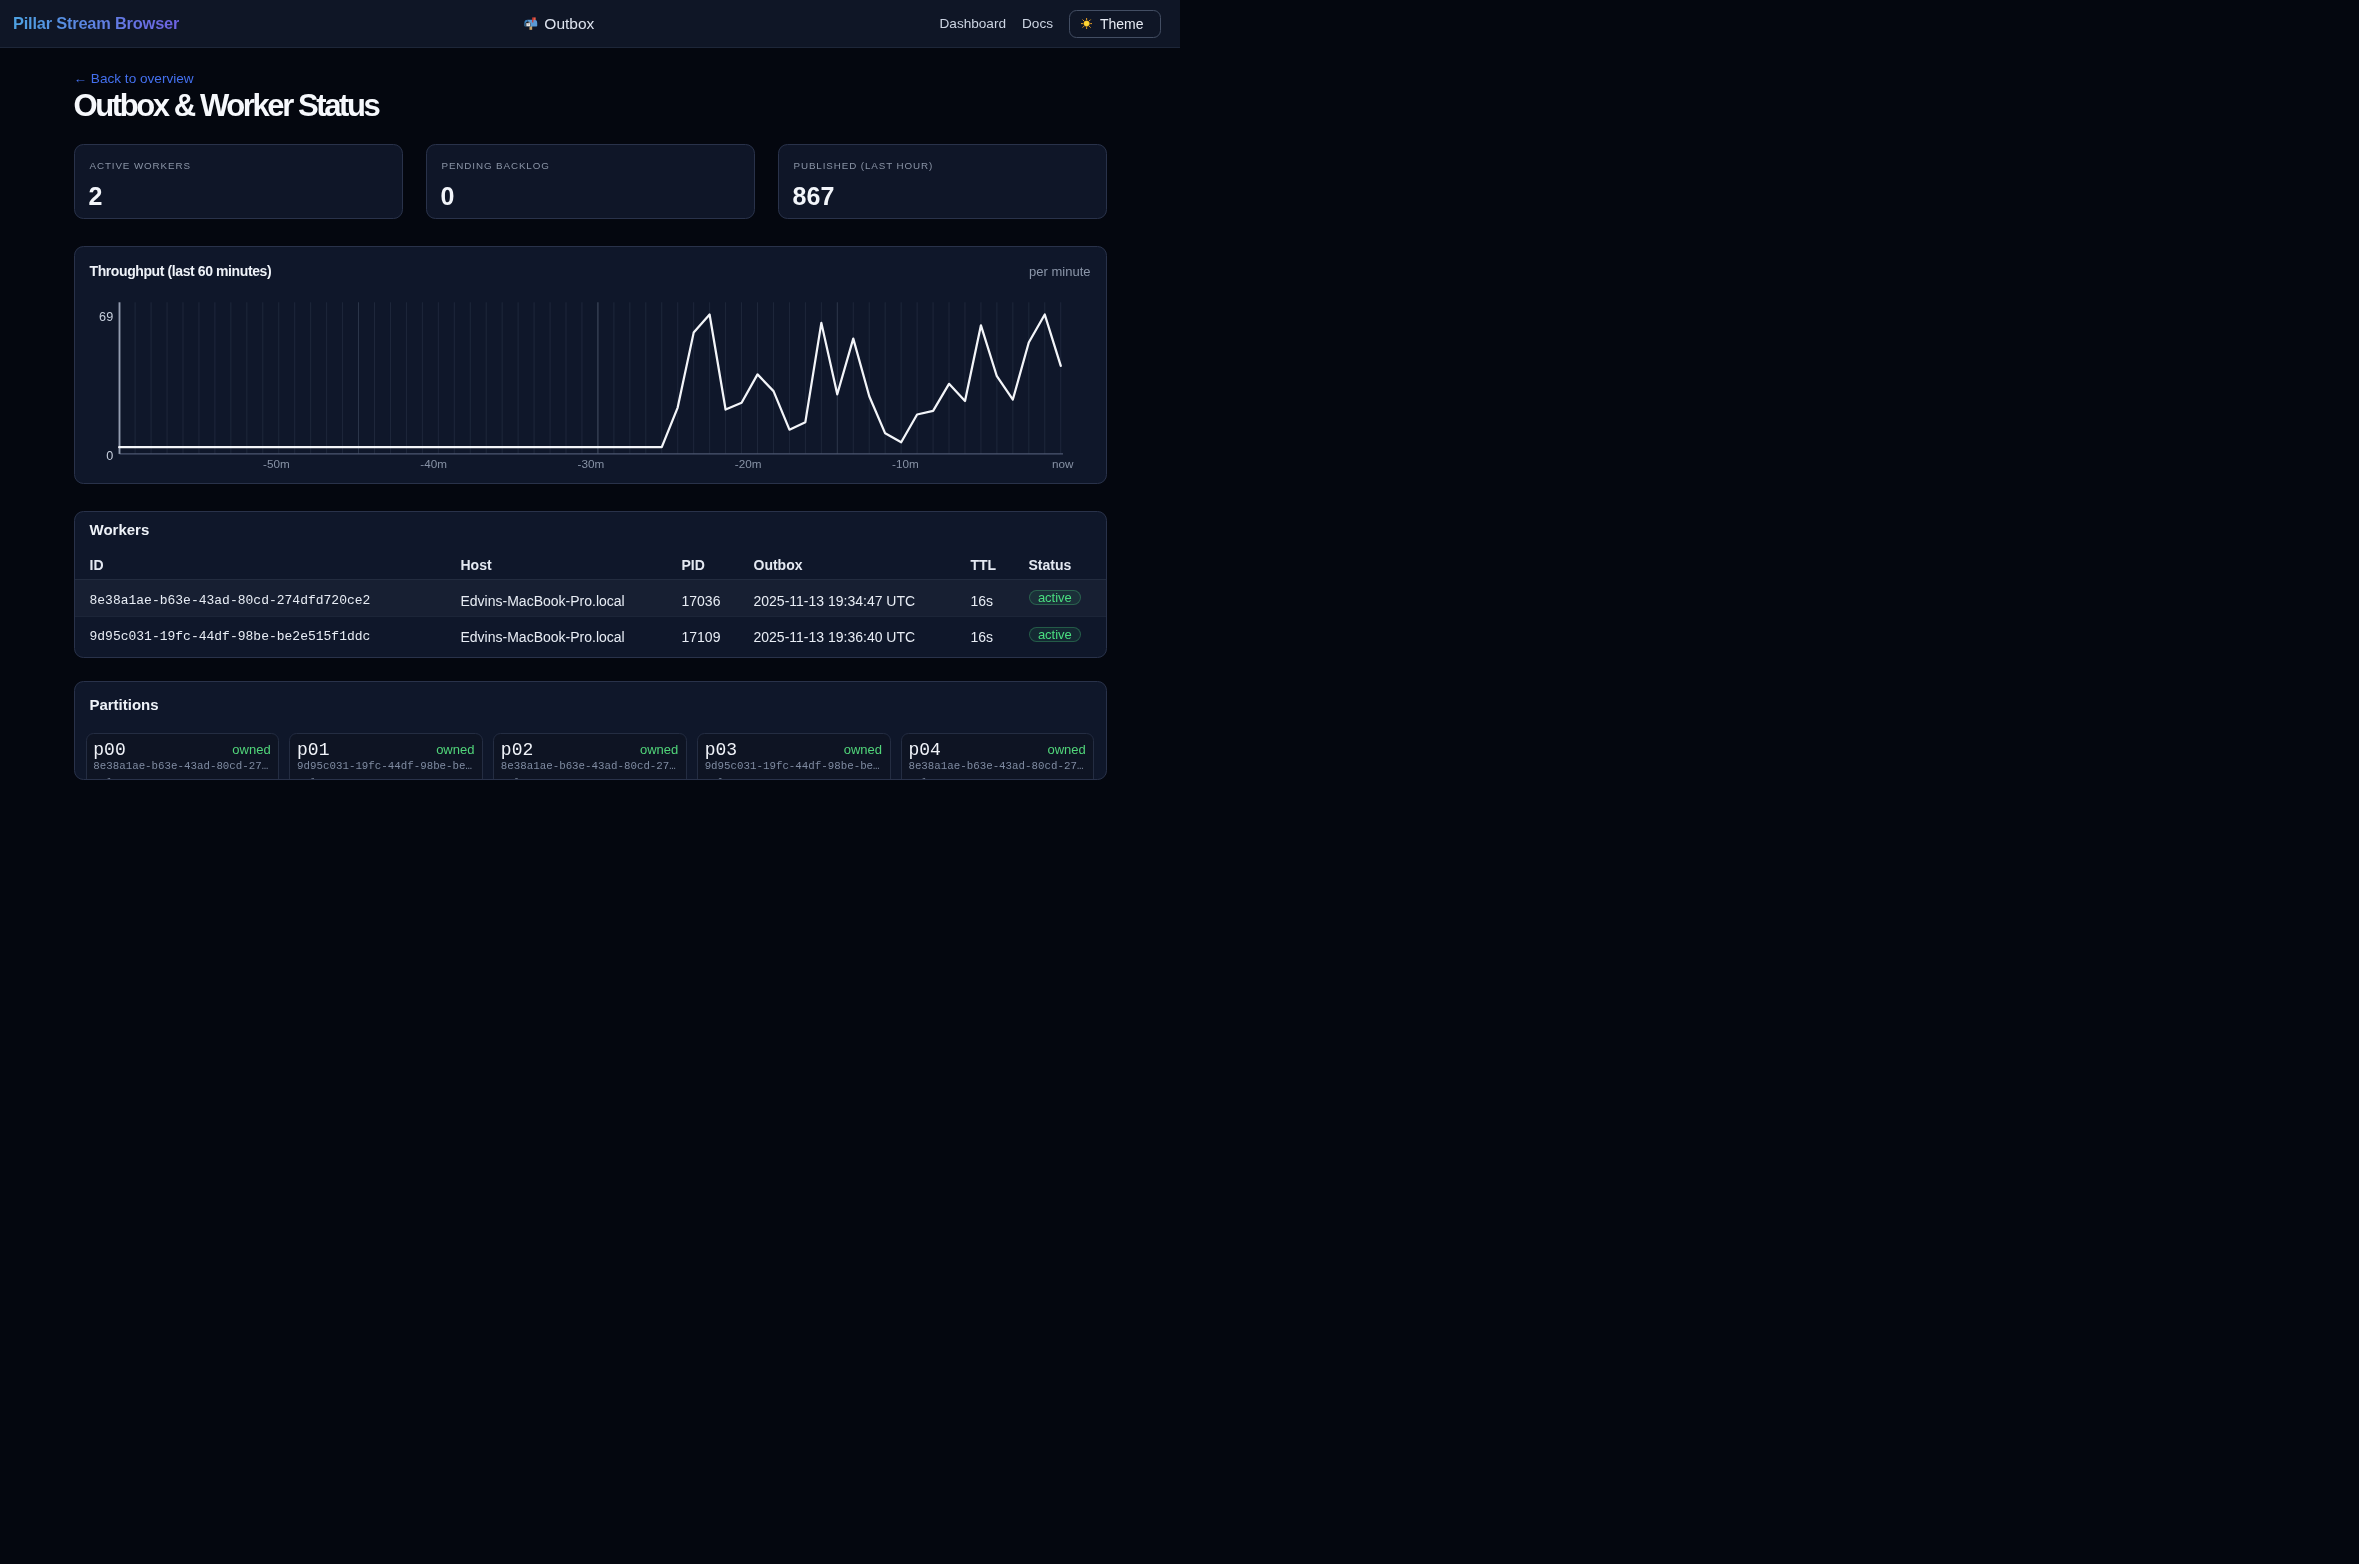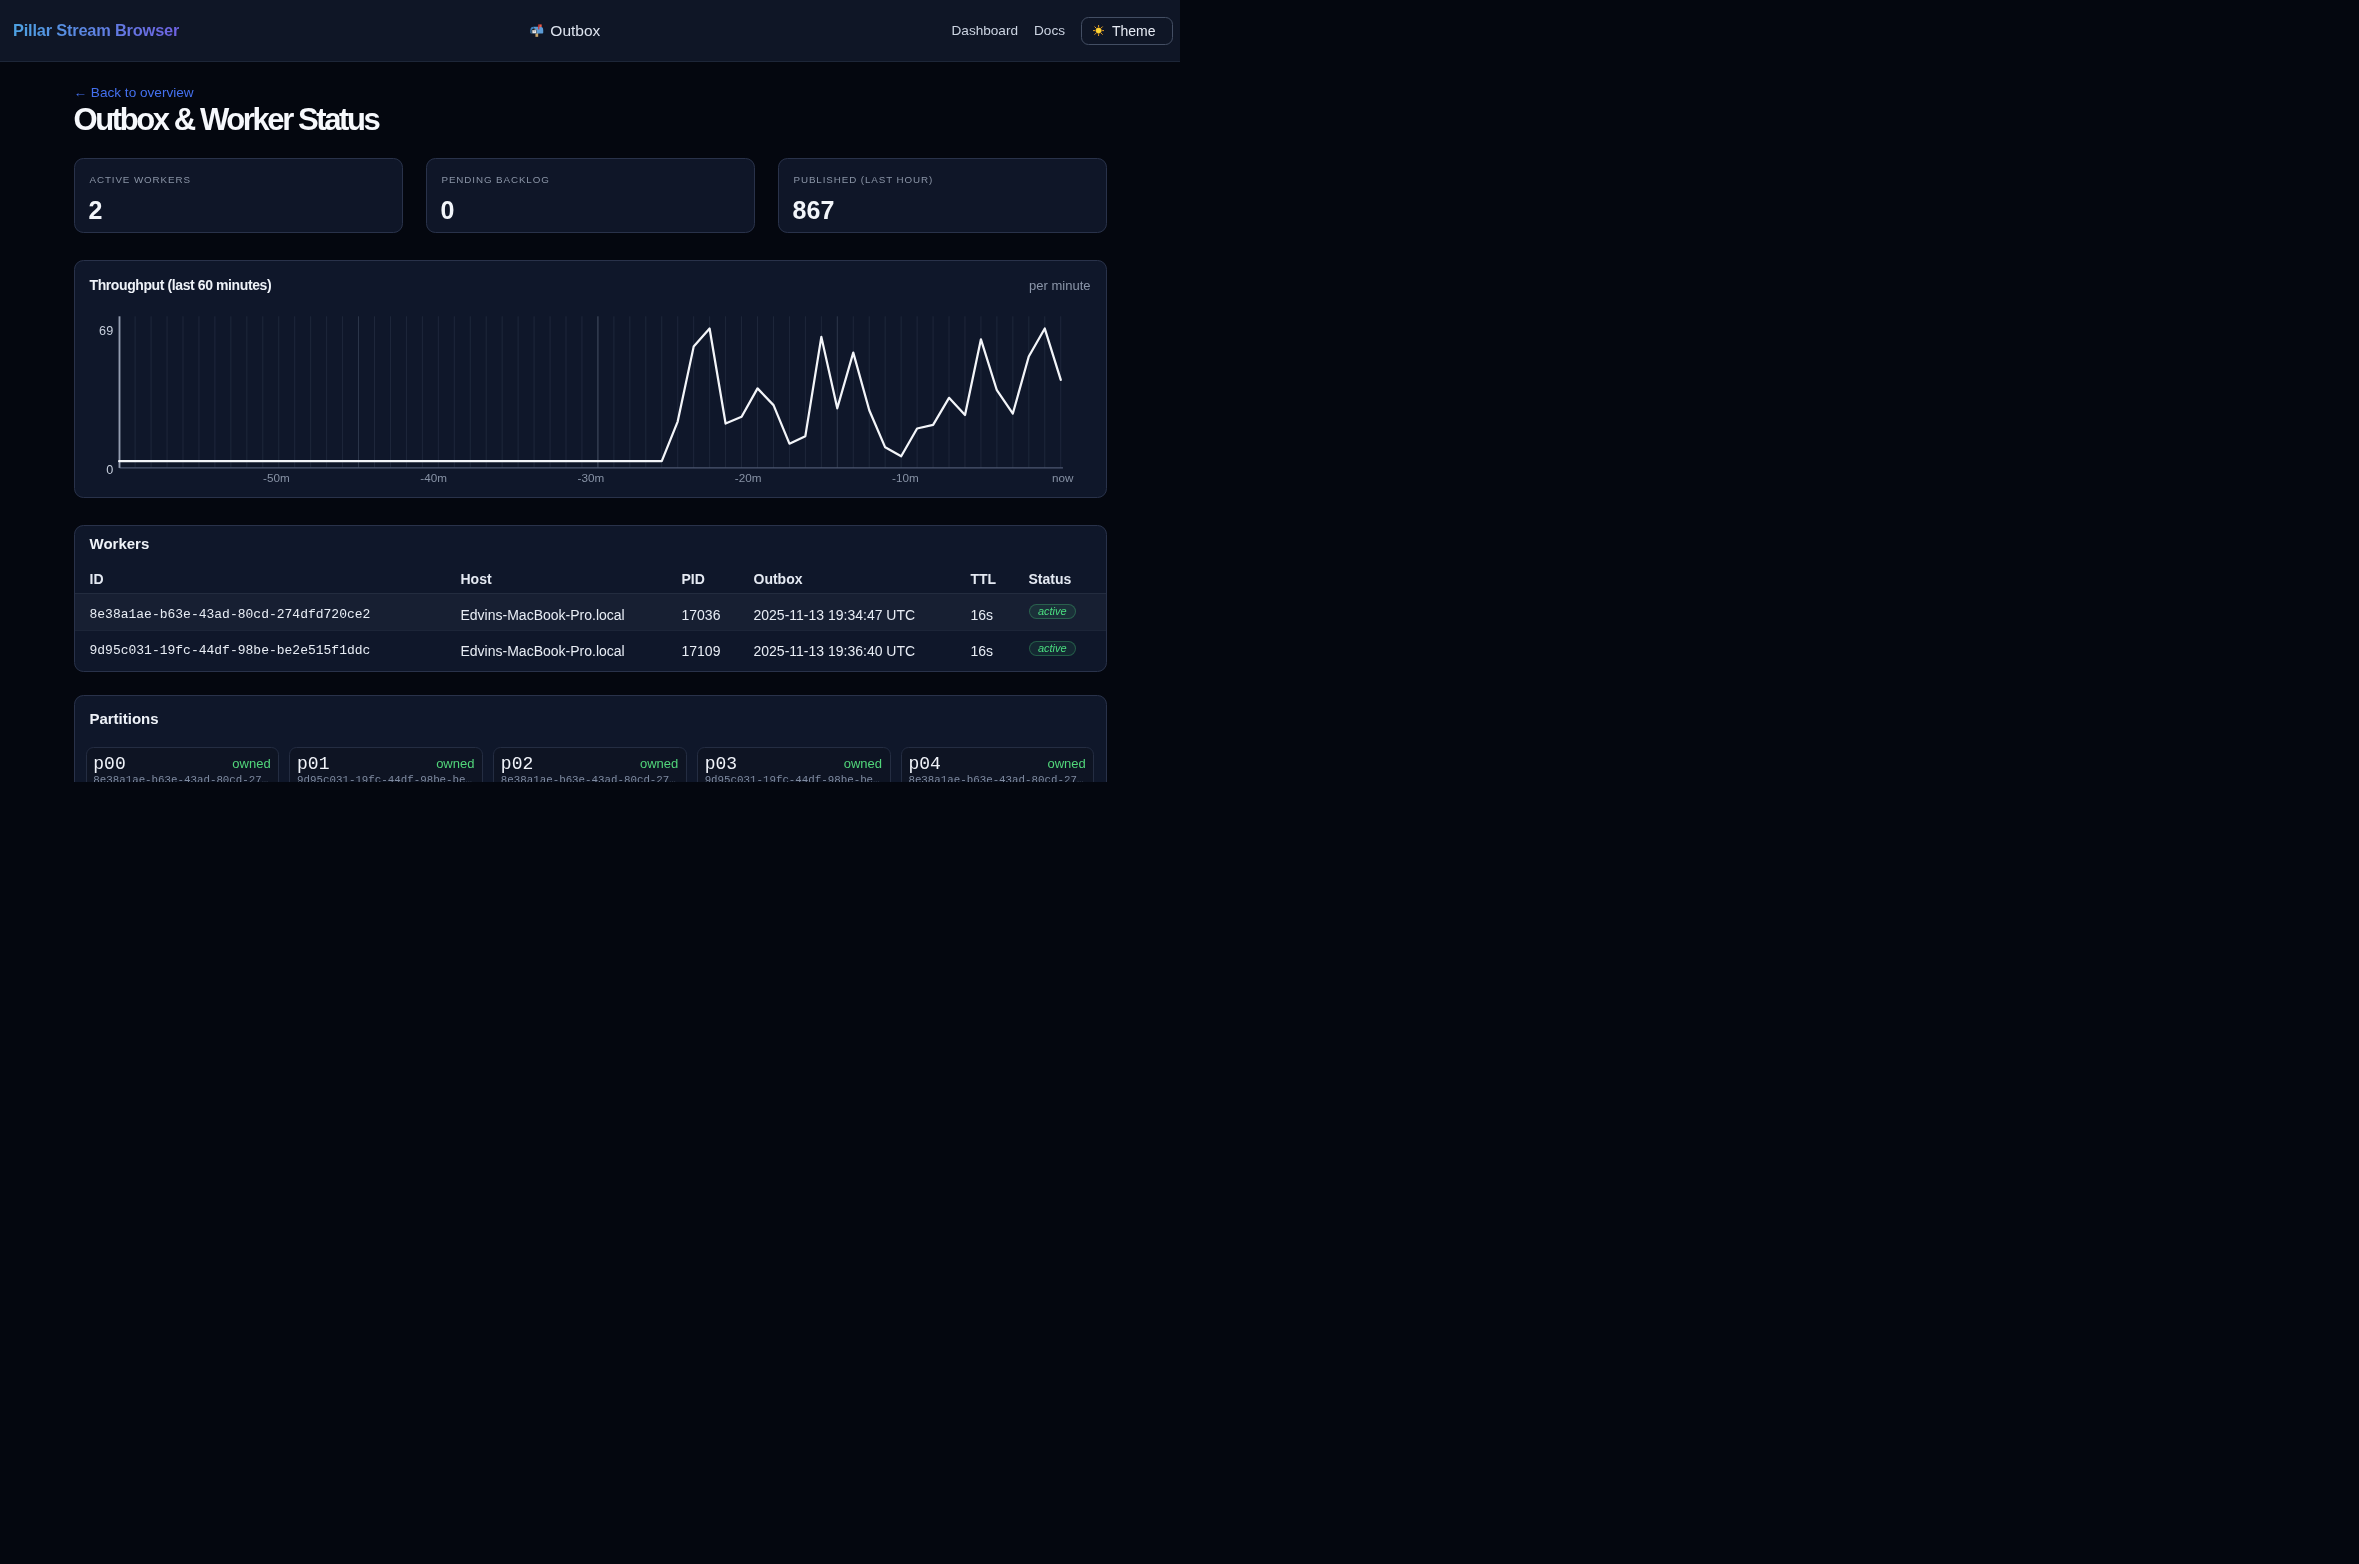--- a/index.html
+++ b/index.html
@@ -3,22 +3,22 @@
 <meta charset="utf-8">
 <style>
 * { margin:0; padding:0; box-sizing:border-box; }
 html,body { background:#04070f; }
 body {
   font-family:"Liberation Sans", sans-serif;
   color:#e8edf5;
   width:1180px; height:782px; overflow:hidden;
 }
 header {
-  height:62px; background:#0f1626; border-bottom:0.9px solid #1d2638;
-  display:flex; align-items:center; padding:0 7px 0 13px;
+  height:48px; background:#0f1626; border-bottom:0.9px solid #1d2638;
+  display:flex; align-items:center; padding:0 19px 0 13px;
 }
 .logo {
   font-size:16.4px; font-weight:bold; letter-spacing:-0.2px; white-space:nowrap;
   background:linear-gradient(90deg,#4da2e2,#6f62e2);
   -webkit-background-clip:text; background-clip:text; color:transparent;
   flex:0 0 auto;
 }
 .hcenter { flex:1 1 auto; display:flex; align-items:center; justify-content:center; gap:6px; font-size:15.5px; color:#dde3ee; }
 .hnav { flex:0 0 auto; display:flex; align-items:center; gap:16px; }
 .hnav a { color:#ccd4e2; font-size:13.6px; text-decoration:none; }
@@ -49,23 +49,23 @@
 .workers { height:147px; padding:9px 0 0; }
 .wtitle { font-size:15px; font-weight:bold; color:#eef2f8; padding:0 15px; }
 table { border-collapse:collapse; width:100%; margin-top:18px; table-layout:fixed; }
 th { text-align:left; font-size:14px; color:#e4e9f2; font-weight:bold; padding:1.4px 0 6px 0; line-height:16px; }
 th:first-child, td:first-child { padding-left:15px; }
 td { font-size:14px; color:#e8edf5; height:36px; padding:5.6px 0 0 0; line-height:30px; white-space:nowrap; }
 tr.r1 { background:rgba(148,163,184,0.06); }
 tbody tr { border-top:0.9px solid rgba(148,163,184,0.10); }
 td.id { font-family:"Liberation Mono", monospace; font-size:13px; }
 .pill {
-  display:inline-block; vertical-align:middle; margin-top:-8.4px; font-size:11px; color:#4ade80;
+  display:inline-block; vertical-align:middle; margin-top:-8.4px; font-size:13px; color:#4ade80;
   background:rgba(74,222,128,0.09); border:0.9px solid rgba(74,222,128,0.28);
-  border-radius:7.5px; padding:0 8.4px; line-height:13px; height:15px;font-style:italic;
+  border-radius:7.5px; padding:0 8.4px; line-height:13px; height:15px;
 }
 .partitions { margin-top:23.4px; padding:14.5px 11.2px 0; height:99px; overflow:hidden; }
 .ptitle { font-size:15px; font-weight:bold; color:#eef2f8; padding:0 3.7px; }
 .pgrid { display:grid; grid-template-columns:repeat(5,minmax(0,1fr)); gap:10.3px; margin-top:20px; }
 .pcard { background:#0e1423; border:0.9px solid #242d42; border-radius:7.5px; padding:8.4px 7.5px 8.4px 6.6px; height:112px; }
 .prow { display:flex; justify-content:space-between; align-items:center; }
 .pname { font-family:"Liberation Mono", monospace; font-weight:normal; font-size:18px; line-height:14px; color:#f0f3f9; }
 .owned { color:#51d57a; font-size:13px; line-height:14px; }
 .puuid { font-family:"Liberation Mono", monospace; font-size:10.8px; color:#7f8ba1; line-height:14px; margin-top:1.9px; white-space:nowrap; overflow:hidden; text-overflow:ellipsis; }
 .pttl { font-family:"Liberation Mono", monospace; font-size:10.8px; color:#6b7689; line-height:13px; margin-top:4.7px; }

